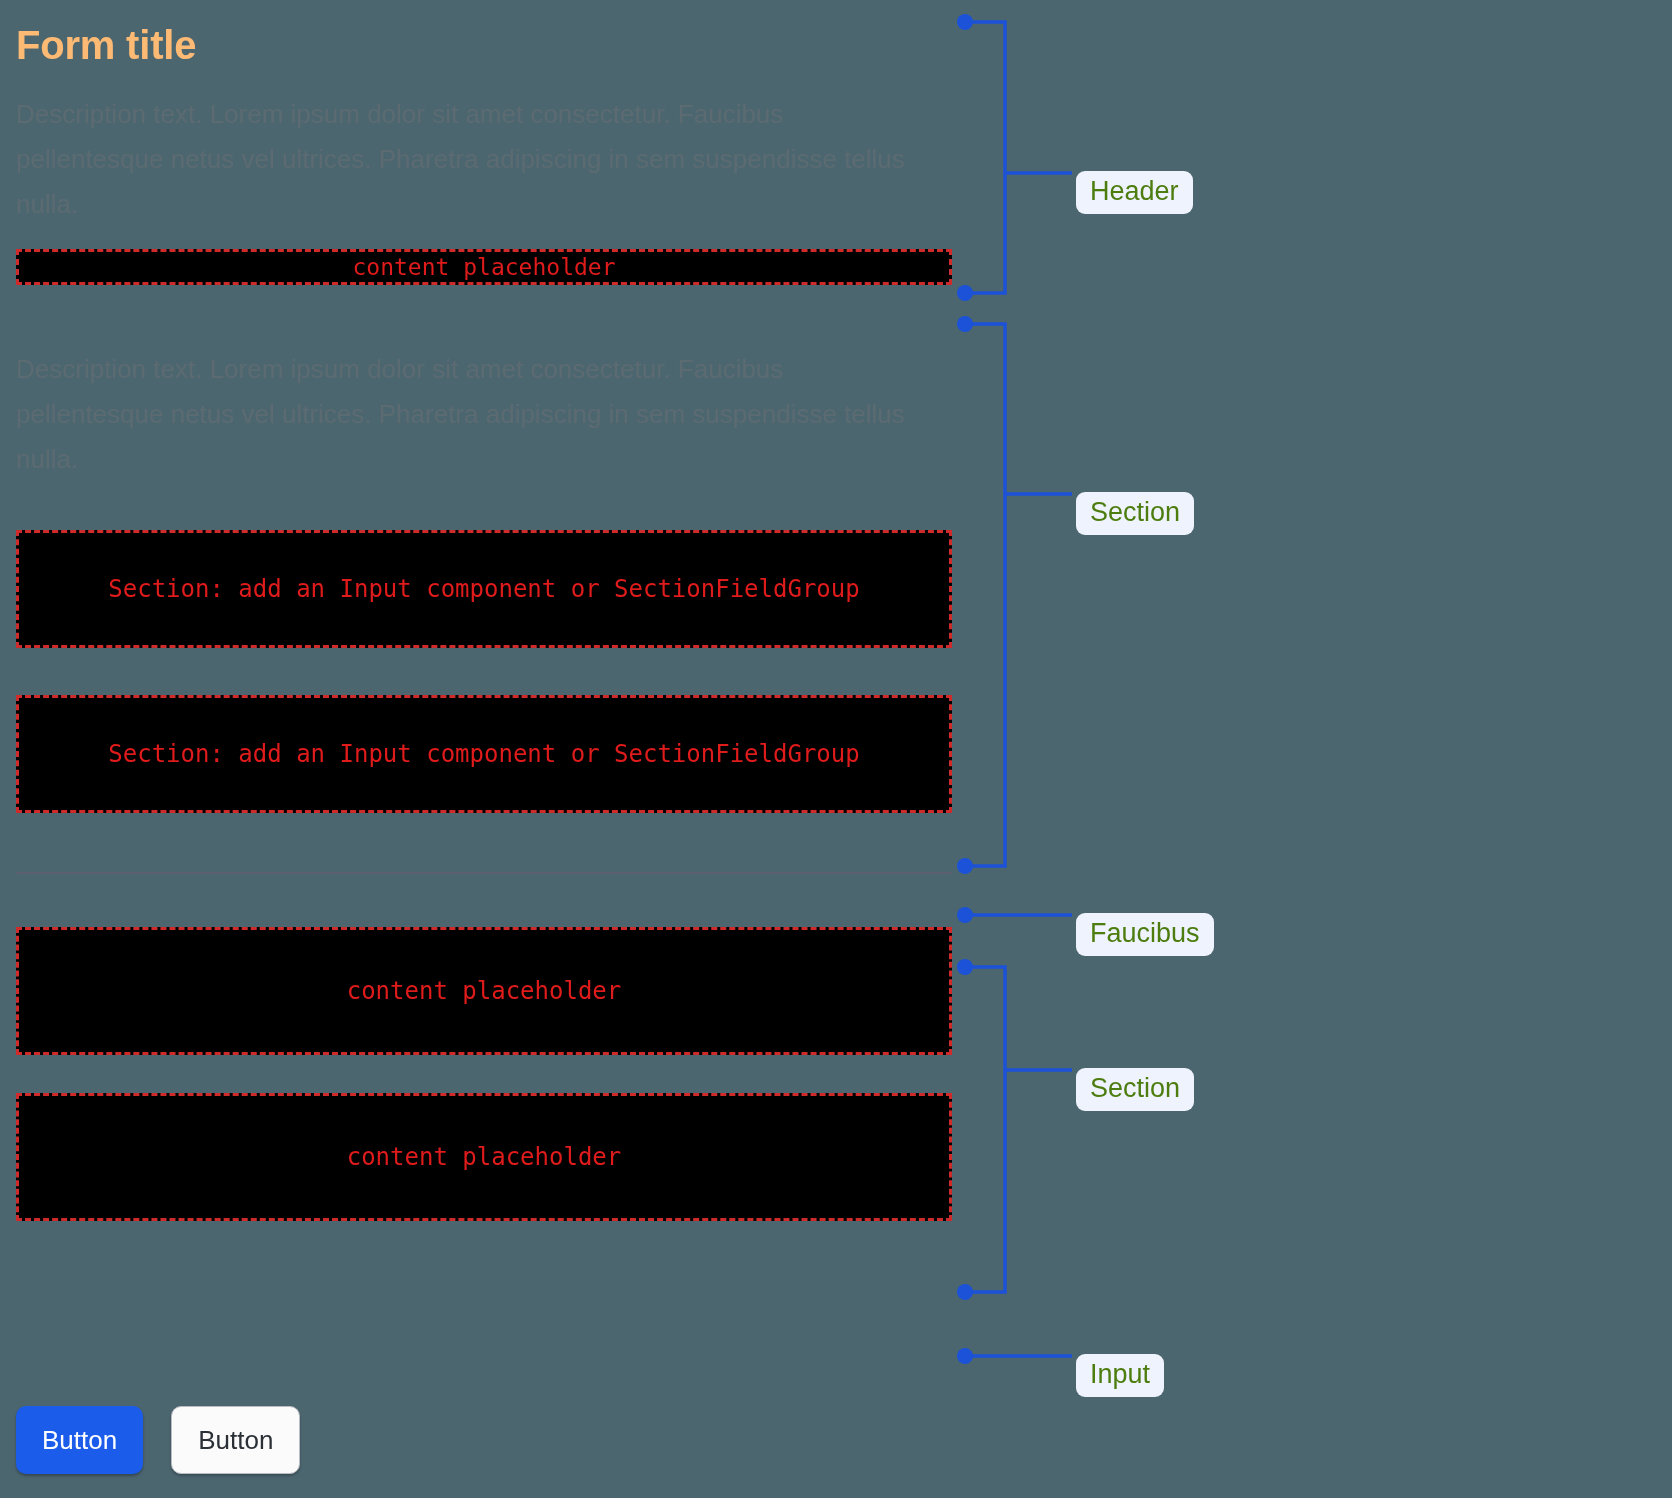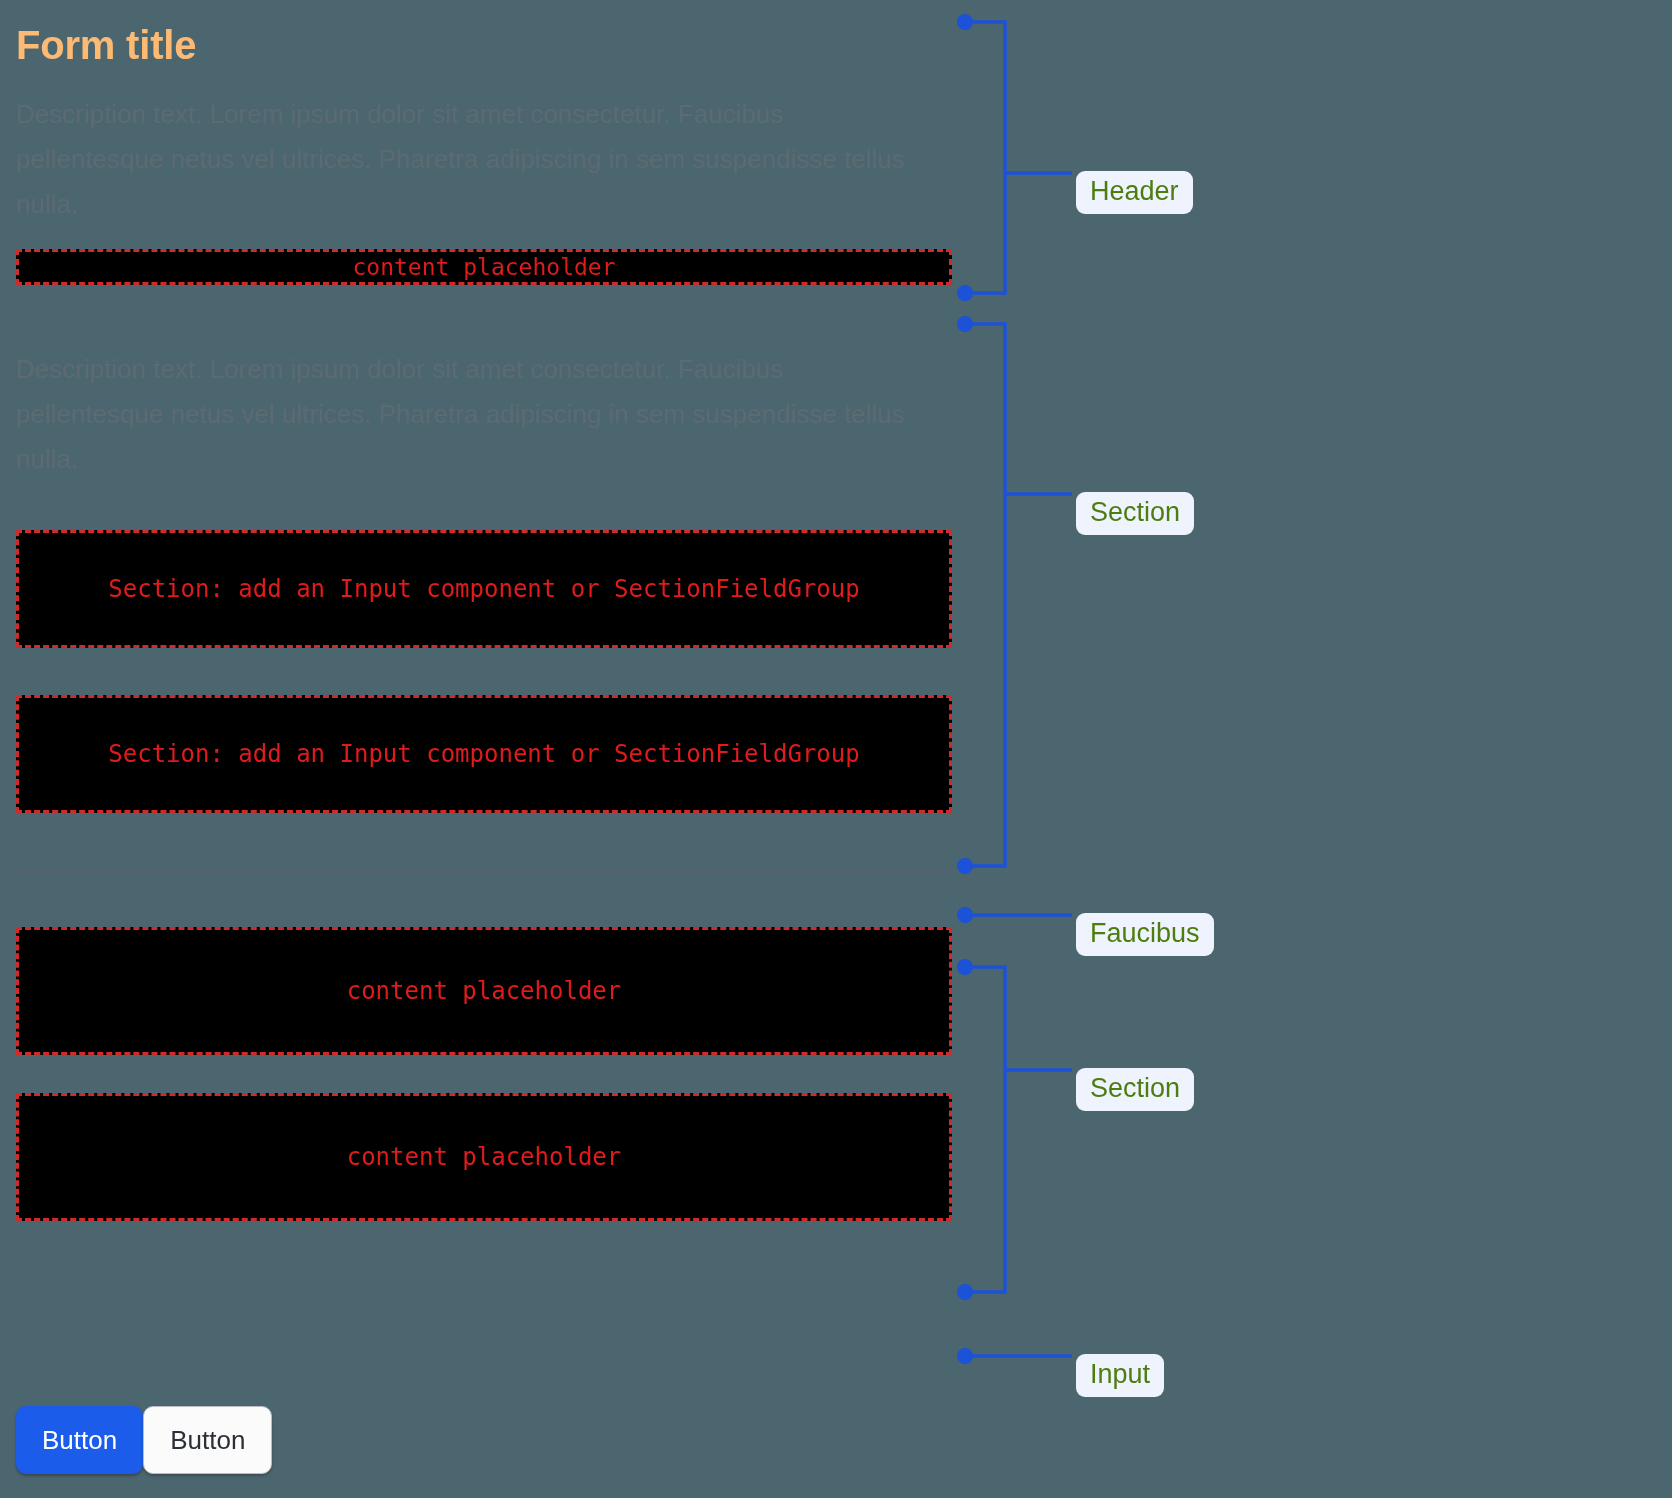--- a/index.html
+++ b/index.html
@@ -74,20 +74,21 @@
     width: 100%;
   }
 
   
   #footer-row {
     position: absolute;
     left: 16px;
     top: 1406px;
     display: flex;
     align-items: flex-start;
+    gap: 28px;
   }
   .btn {
     font-family: "Liberation Sans", sans-serif;
     font-size: 26px;
     border-radius: 10px;
     padding: 0 26px;
     height: 68px;
     display: inline-flex;
     align-items: center;
     justify-content: center;

